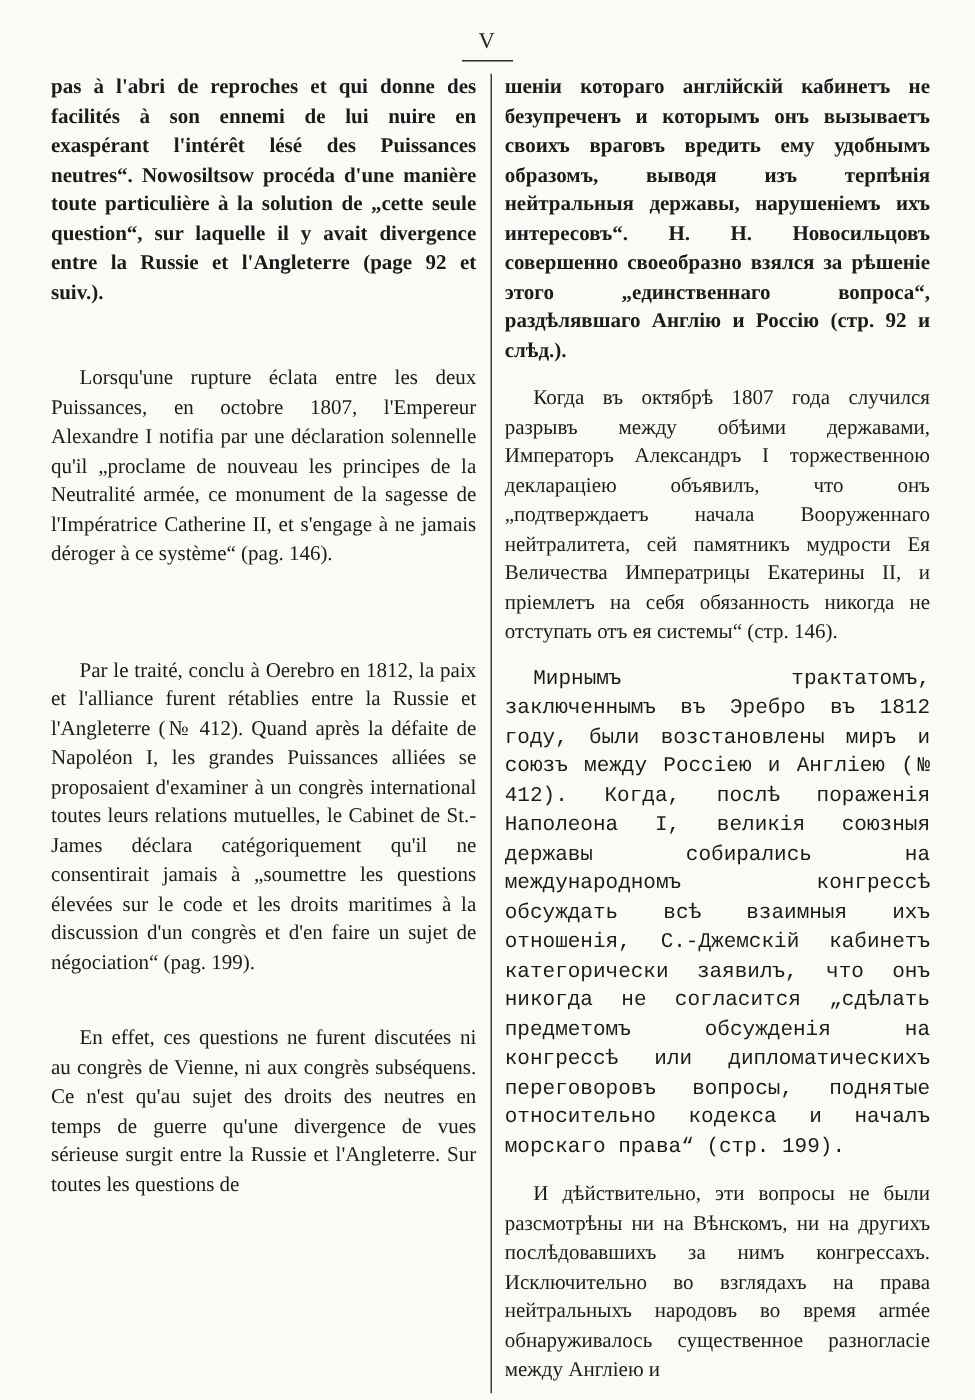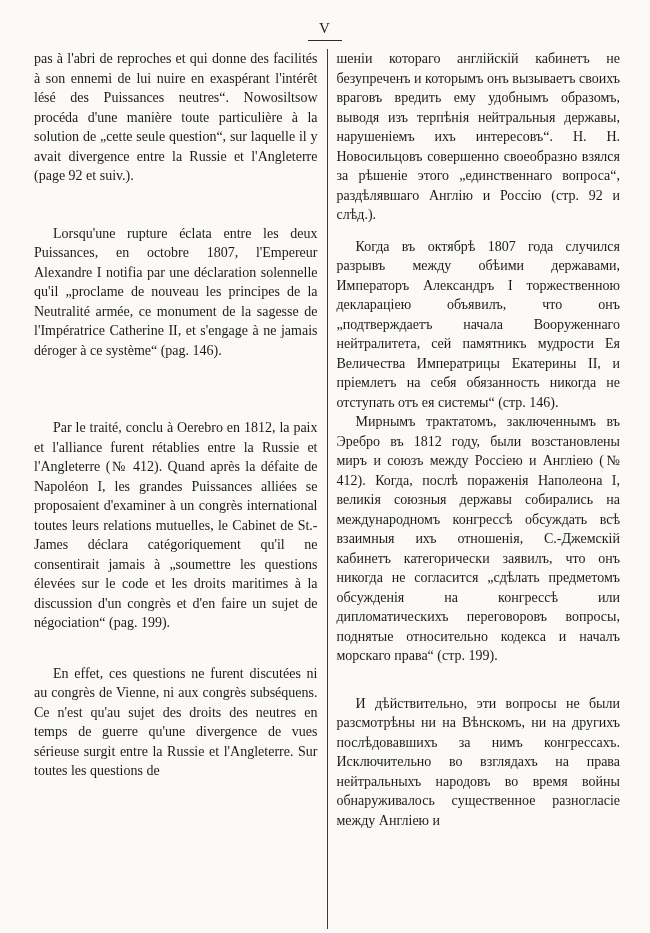--- a/index.html
+++ b/index.html
@@ -54,27 +54,27 @@
   .column.right { padding-left: 9px; }
   .column-divider {
     flex: 0 0 1px;
     width: 1px;
     background: #3c3c3c;
   }
   .column p {
     margin: 0;
     text-indent: 19px;
   }
-  .column p.continued { text-indent: 0; }
+  .column p.continued { text-indent: 0; font-weight: bold; }
   .left p.p1 { margin-bottom: 38px; }
   .left p.p2 { margin-bottom: 58px; }
   .left p.p3 { margin-bottom: 31px; }
   .right p.p1 { margin-bottom: 12px; }
-  .right p.p2 { }
-  .right p.p3 { margin-bottom: 28px; }
+  .right p.p2 { margin-bottom: 12px; }
+  .right p.p3 { margin-bottom: 12px; font-family: Liberation Mono, monospace; }
 </style>
 </head>
 <body>
 
 <div class="page">
 
   <header class="page-header">
     <div class="page-number">V</div>
     <div class="header-rule"></div>
   </header>
@@ -87,17 +87,17 @@
       <p class="p3">Par le traité, conclu à Oerebro en 1812, la paix et l'alliance furent rétablies entre la Russie et l'Angleterre (№ 412). Quand après la défaite de Napoléon I, les grandes Puissances alliées se proposaient d'examiner à un congrès international toutes leurs relations mutuelles, le Cabinet de St.-James déclara catégoriquement qu'il ne consentirait jamais à „soumettre les questions élevées sur le code et les droits maritimes à la discussion d'un congrès et d'en faire un sujet de négociation“ (pag. 199).</p>
       <p class="p4">En effet, ces questions ne furent discutées ni au congrès de Vienne, ni aux congrès subséquens. Ce n'est qu'au sujet des droits des neutres en temps de guerre qu'une divergence de vues sérieuse surgit entre la Russie et l'Angleterre. Sur toutes les questions de</p>
     </div>
 
     <div class="column-divider"></div>
 
     <div class="column right" lang="ru">
       <p class="p1 continued">шеніи котораго англійскій кабинетъ не безупреченъ и которымъ онъ вызываетъ своихъ враговъ вредить ему удобнымъ образомъ, выводя изъ терпѣнія нейтральныя державы, нарушеніемъ ихъ интересовъ“. Н. Н. Новосильцовъ совершенно своеобразно взялся за рѣшеніе этого „единственнаго вопроса“, раздѣлявшаго Англію и Россію (стр. 92 и слѣд.).</p>
       <p class="p2">Когда въ октябрѣ 1807 года случился разрывъ между обѣими державами, Императоръ Александръ I торжественною деклараціею объявилъ, что онъ „подтверждаетъ начала Вооруженнаго нейтралитета, сей памятникъ мудрости Ея Величества Императрицы Екатерины II, и пріемлетъ на себя обязанность никогда не отступать отъ ея системы“ (стр. 146).</p>
       <p class="p3">Мирнымъ трактатомъ, заключеннымъ въ Эребро въ 1812 году, были возстановлены миръ и союзъ между Россіею и Англіею (№ 412). Когда, послѣ пораженія Наполеона I, великія союзныя державы собирались на международномъ конгрессѣ обсуждать всѣ взаимныя ихъ отношенія, С.-Джемскій кабинетъ категорически заявилъ, что онъ никогда не согласится „сдѣлать предметомъ обсужденія на конгрессѣ или дипломатическихъ переговоровъ вопросы, поднятые относительно кодекса и началъ морскаго права“ (стр. 199).</p>
-      <p class="p4">И дѣйствительно, эти вопросы не были разсмотрѣны ни на Вѣнскомъ, ни на другихъ послѣдовавшихъ за нимъ конгрессахъ. Исключительно во взглядахъ на права нейтральныхъ народовъ во время войны обнаруживалось существенное разногласіе между Англіею и</p>
+      <p class="p4">И дѣйствительно, эти вопросы не были разсмотрѣны ни на Вѣнскомъ, ни на другихъ послѣдовавшихъ за нимъ конгрессахъ. Исключительно во взглядахъ на права нейтральныхъ народовъ во время armée обнаруживалось существенное разногласіе между Англіею и</p>
     </div>
 
   </div>
 </div>
 
 </body></html>

